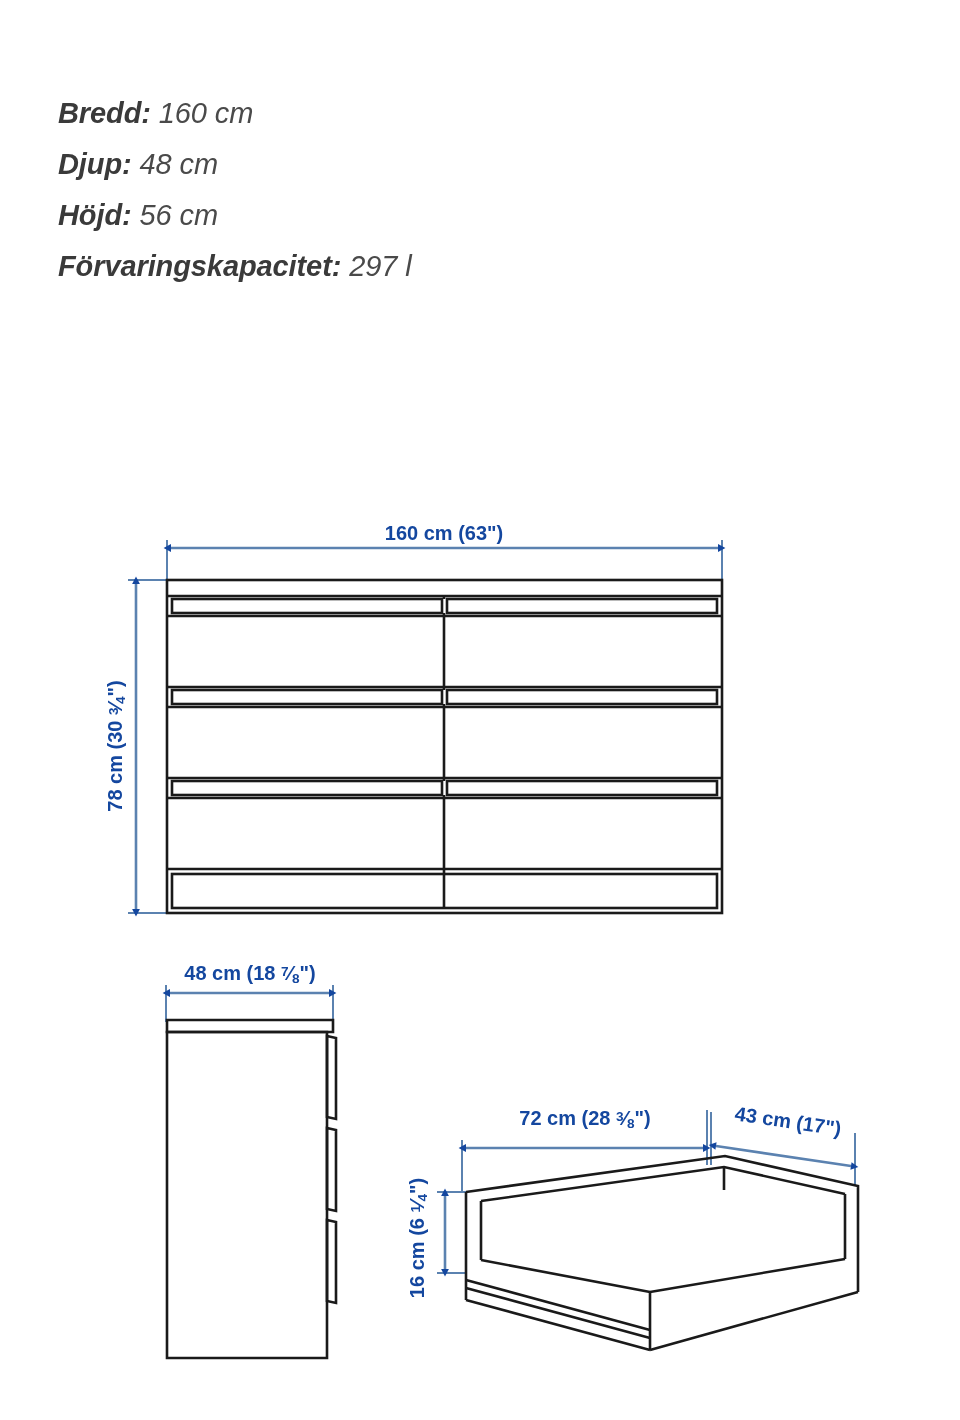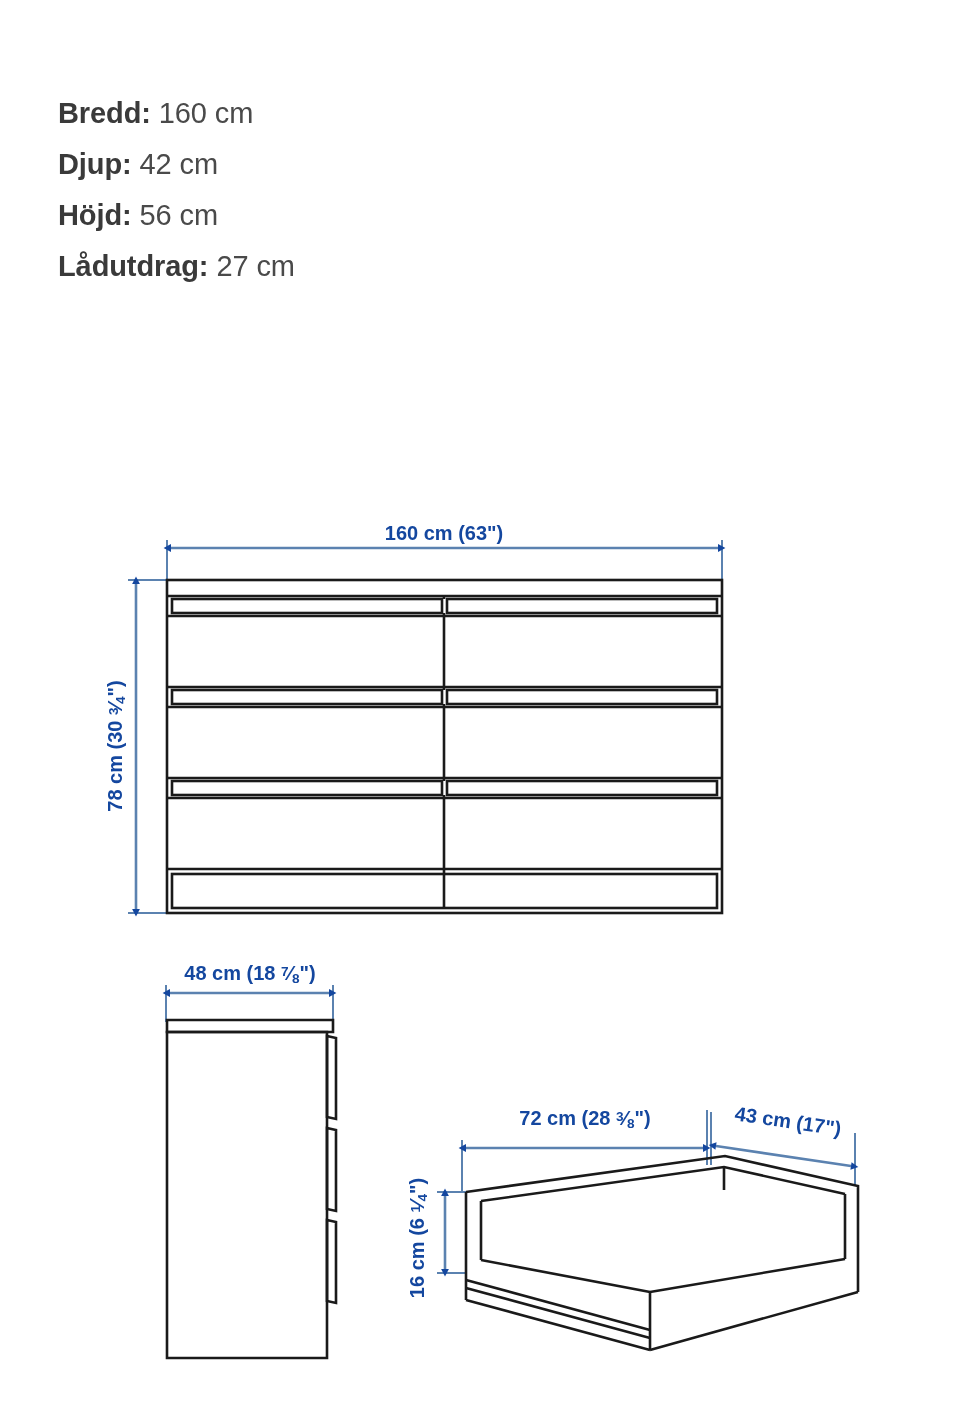--- a/index.html
+++ b/index.html
@@ -15,20 +15,21 @@
     font-family: "Liberation Sans", sans-serif;
     -webkit-font-smoothing: antialiased;
   }
 
   
   .spec-list {
     position: absolute;
     left: 58px;
     top: 88px;
     width: 800px;
+    font-style: italic;
   }
   .spec-row {
     font-size: 29px;
     line-height: 51px;
     color: #3c3c3c;
     white-space: nowrap;
     letter-spacing: -0.1px;
   }
   .spec-label {
     font-weight: bold;
@@ -62,29 +63,29 @@
 </head>
 <body>
 
 <div class="spec-list">
   <div class="spec-row">
     <span class="spec-label">Bredd:</span>
     <span class="spec-value">160 cm</span>
   </div>
   <div class="spec-row">
     <span class="spec-label">Djup:</span>
-    <span class="spec-value">42 cm</span>
+    <span class="spec-value">48 cm</span>
   </div>
   <div class="spec-row">
     <span class="spec-label">Höjd:</span>
     <span class="spec-value">56 cm</span>
   </div>
   <div class="spec-row">
-    <span class="spec-label">Lådutdrag:</span>
-    <span class="spec-value">27 cm</span>
+    <span class="spec-label">Förvaringskapacitet:</span>
+    <span class="spec-value">297 l</span>
   </div>
 </div>
 
 <div class="diagram">
 <svg width="960" height="1420" viewBox="0 0 960 1420" xmlns="http://www.w3.org/2000/svg">
   <defs>
     <marker id="arrL" markerWidth="9" markerHeight="9" refX="8" refY="4.5" orient="auto" markerUnits="userSpaceOnUse">
       <path d="M8,0.6 L8,8.4 L0.6,4.5 Z" fill="#14479f"></path>
     </marker>
     <marker id="arrR" markerWidth="9" markerHeight="9" refX="1" refY="4.5" orient="auto" markerUnits="userSpaceOnUse">

